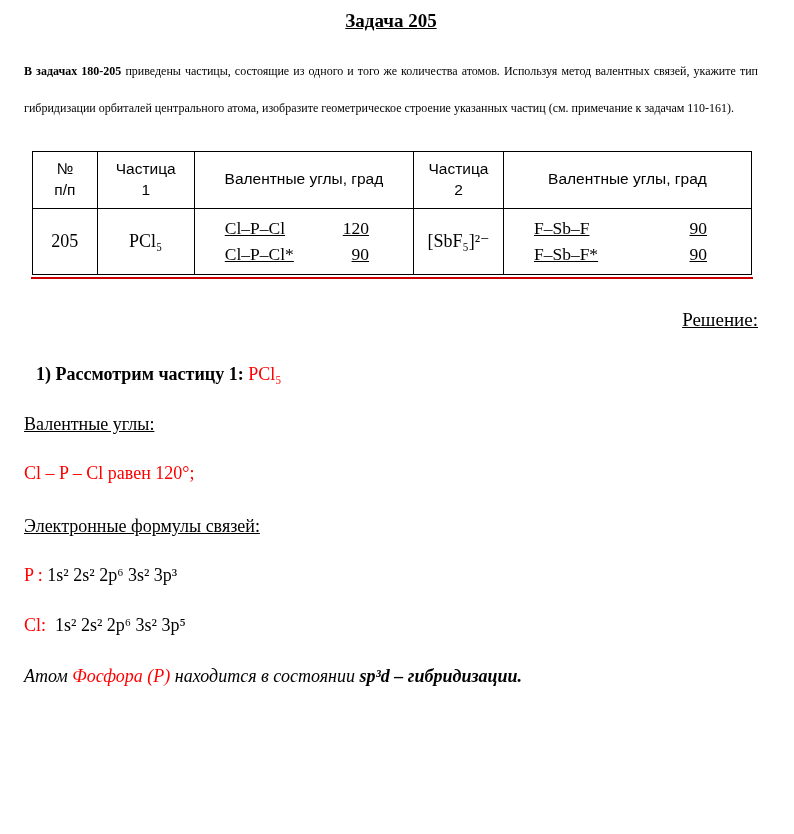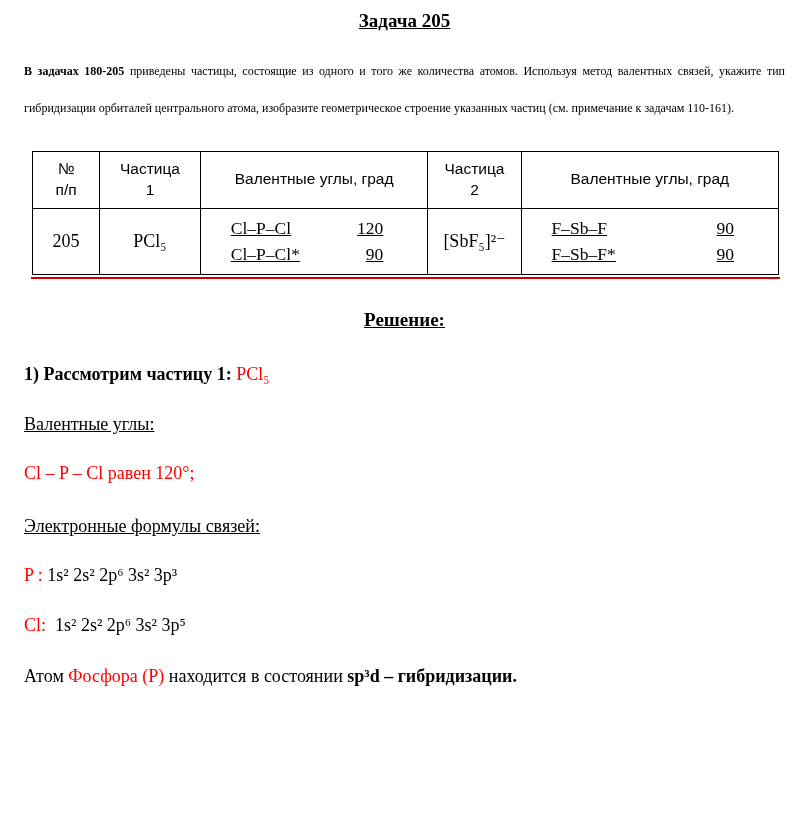--- a/index.html
+++ b/index.html
@@ -7,21 +7,21 @@
     padding: 0;
     background: #ffffff;
     width: 794px;
     height: 834px;
     overflow: hidden;
   }
   .page {
     box-sizing: border-box;
     width: 794px;
     height: 700px;
-    padding: 8px 9px 0 24px;
+    padding: 8px 36px 0 24px;
     font-family: "Liberation Serif", "DejaVu Serif", serif;
     color: #000000;
     overflow: hidden;
   }
   .title {
     margin: 0 0 20px 0;
     text-align: center;
     font-size: 19px;
     font-weight: bold;
     line-height: 25px;
@@ -71,36 +71,36 @@
     text-decoration: underline;
   }
   .red-rule {
     width: calc(100% - 12px);
     margin: 2px 0 0 7px;
     height: 2.5px;
     background: #cc0000;
   }
   .solution-heading {
     margin: 28px 0 30px 0;
-    text-align: center;
+    text-align: right;
     font-size: 19px;
-    font-weight: bold;
+    font-weight: normal;
     line-height: 25px;
   }
   .solution-heading span { text-decoration: underline; }
-  p.step { margin: 0 0 26px 0; font-size: 18px; line-height: 24px; }
+  p.step { margin: 0 0 26px 12px; font-size: 18px; line-height: 24px; }
   p.plain-line { margin: 0 0 26px 0; font-size: 18px; line-height: 24px; text-decoration: underline; }
   p.center-line {
     margin: 0 0 29px 0;
     font-size: 18px;
     line-height: 23px;
     text-align: left;
   }
   p.center-line.tight { margin-bottom: 27px; font-family: Liberation Serif, serif; }
-  p.conclusion { margin: 1px 0 0 0; font-size: 18px; line-height: 24px; }
+  p.conclusion { margin: 1px 0 0 0; font-size: 18px; line-height: 24px; font-style: italic; }
   .red { color: #ff0000; }
   .cfg-label { white-space: pre; }
 </style>
 </head>
 <body>
 
 <div class="page">
 
   <h1 class="title"><span>Задача 205</span></h1>
 

